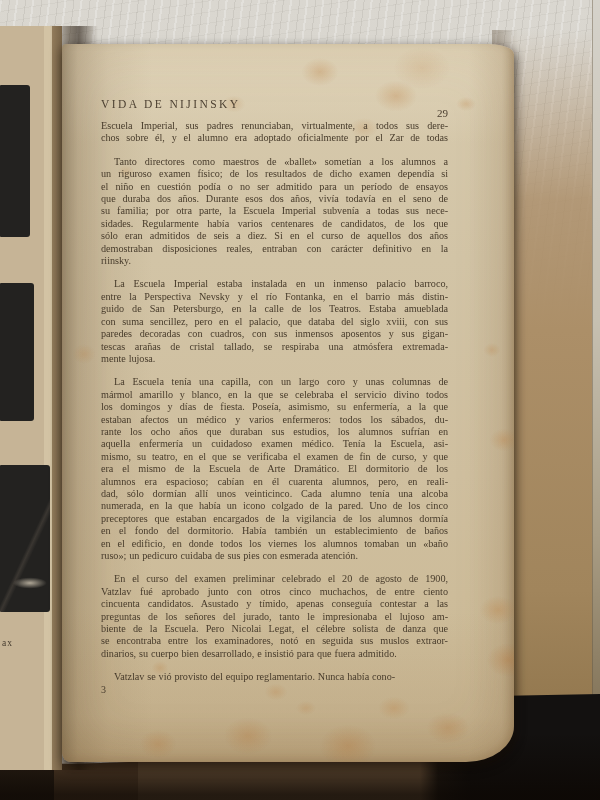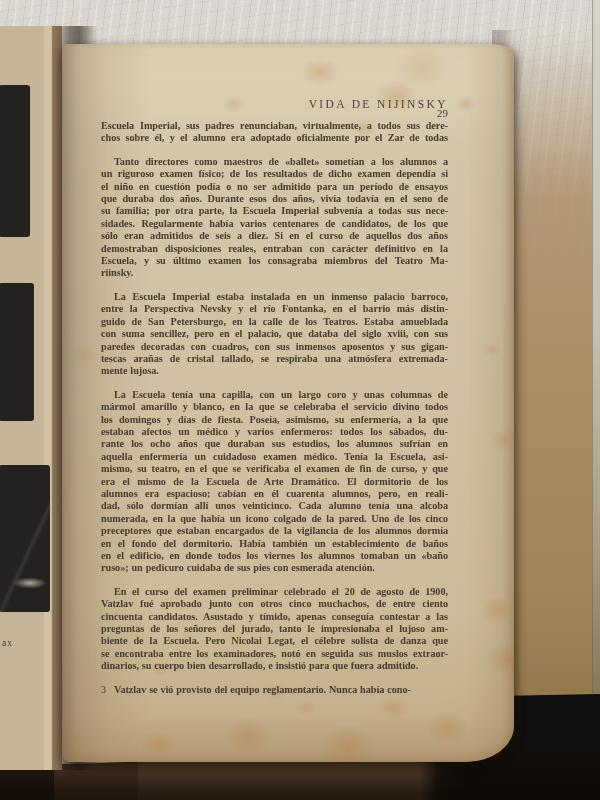--- a/index.html
+++ b/index.html
@@ -77,27 +77,27 @@
       radial-gradient(12px 10px at 98px 624px, rgba(187,125,63,.25), rgba(187,125,63,0) 70%),
       radial-gradient(16px 12px at 214px 648px, rgba(187,125,63,.25), rgba(187,125,63,0) 70%),
       radial-gradient(22px 16px at 332px 664px, rgba(187,125,63,.28), rgba(187,125,63,0) 70%),
       radial-gradient(34px 26px at 186px 692px, rgba(180,118,58,.30), rgba(180,118,58,0) 70%),
       radial-gradient(40px 30px at 286px 702px, rgba(180,118,58,.33), rgba(180,118,58,0) 70%),
       radial-gradient(26px 20px at 96px 700px, rgba(180,118,58,.28), rgba(180,118,58,0) 70%),
       radial-gradient(30px 22px at 386px 684px, rgba(180,118,58,.30), rgba(180,118,58,0) 70%),
       radial-gradient(14px 10px at 244px 664px, rgba(187,125,63,.22), rgba(187,125,63,0) 70%);}
 
   .header-row{position:absolute;left:39px;top:54px;width:347px;height:26px;}
-  .page-title{width:100%;text-align:right;font-size:11.5px;letter-spacing:2.4px;
+  .page-title{width:100%;text-align:left;font-size:11.5px;letter-spacing:2.4px;
     color:#4d4132;white-space:nowrap;}
   .page-number{position:absolute;right:0;top:9px;font-size:11px;color:#4d4132;}
 
   .text-lines{position:absolute;left:39px;top:76px;width:347px;
     font-size:10.2px;line-height:12.42px;color:#473b2b;letter-spacing:-0.03px;word-spacing:.4px;}
-  .line{height:12.42px;overflow:hidden;text-align:justify;text-align-last:justify;font-weight:bold;}
+  .line{height:12.42px;overflow:hidden;text-align:justify;text-align-last:justify;}
   .line.para-end{text-align-last:left;}
   .line.indent{text-indent:13px;margin-top:11px;}
 
   .signature-mark{position:absolute;left:39px;top:640px;font-size:10px;color:#473b2b;}
 </style>
 </head>
 <body>
 
 <div class="canvas">
   <div class="wall"></div>
@@ -126,21 +126,20 @@
         <div class="line">Escuela Imperial, sus padres renunciaban, virtualmente, a todos sus dere-</div>
         <div class="line">chos sobre él, y el alumno era adoptado oficialmente por el Zar de todas</div>
         <div class="line indent">Tanto directores como maestros de «ballet» sometían a los alumnos a</div>
         <div class="line">un riguroso examen físico; de los resultados de dicho examen dependía si</div>
         <div class="line">el niño en cuestión podía o no ser admitido para un período de ensayos</div>
         <div class="line">que duraba dos años. Durante esos dos años, vivía todavía en el seno de</div>
         <div class="line">su familia; por otra parte, la Escuela Imperial subvenía a todas sus nece-</div>
         <div class="line">sidades. Regularmente había varios centenares de candidatos, de los que</div>
         <div class="line">sólo eran admitidos de seis a diez. Si en el curso de aquellos dos años</div>
         <div class="line">demostraban disposiciones reales, entraban con carácter definitivo en la</div>
-        <div class="line">Escuela, y su último examen los consagraba miembros del Teatro Ma-</div>
         <div class="line para-end">riinsky.</div>
         <div class="line indent">La Escuela Imperial estaba instalada en un inmenso palacio barroco,</div>
         <div class="line">entre la Perspectiva Nevsky y el río Fontanka, en el barrio más distin-</div>
         <div class="line">guido de San Petersburgo, en la calle de los Teatros. Estaba amueblada</div>
         <div class="line">con suma sencillez, pero en el palacio, que databa del siglo xviii, con sus</div>
         <div class="line">paredes decoradas con cuadros, con sus inmensos aposentos y sus gigan-</div>
         <div class="line">tescas arañas de cristal tallado, se respiraba una atmósfera extremada-</div>
         <div class="line para-end">mente lujosa.</div>
         <div class="line indent">La Escuela tenía una capilla, con un largo coro y unas columnas de</div>
         <div class="line">mármol amarillo y blanco, en la que se celebraba el servicio divino todos</div>

